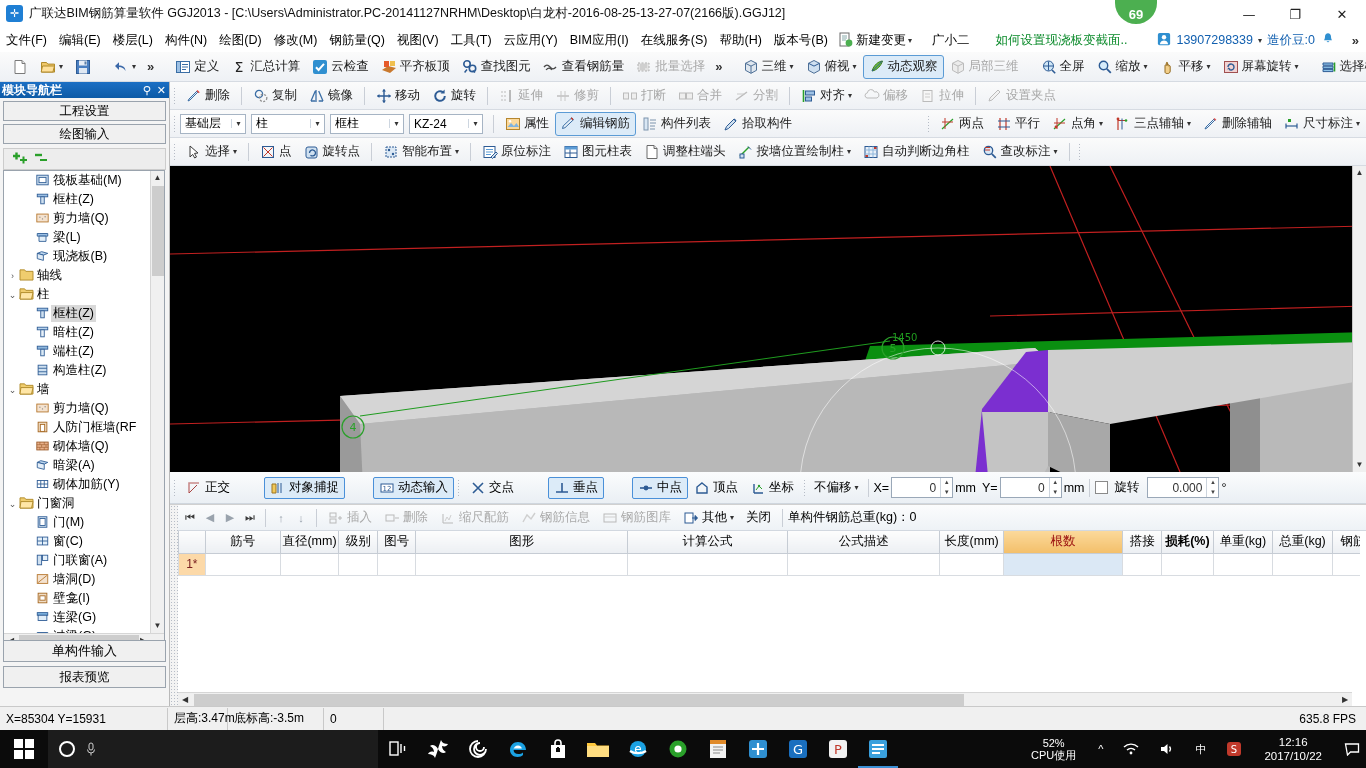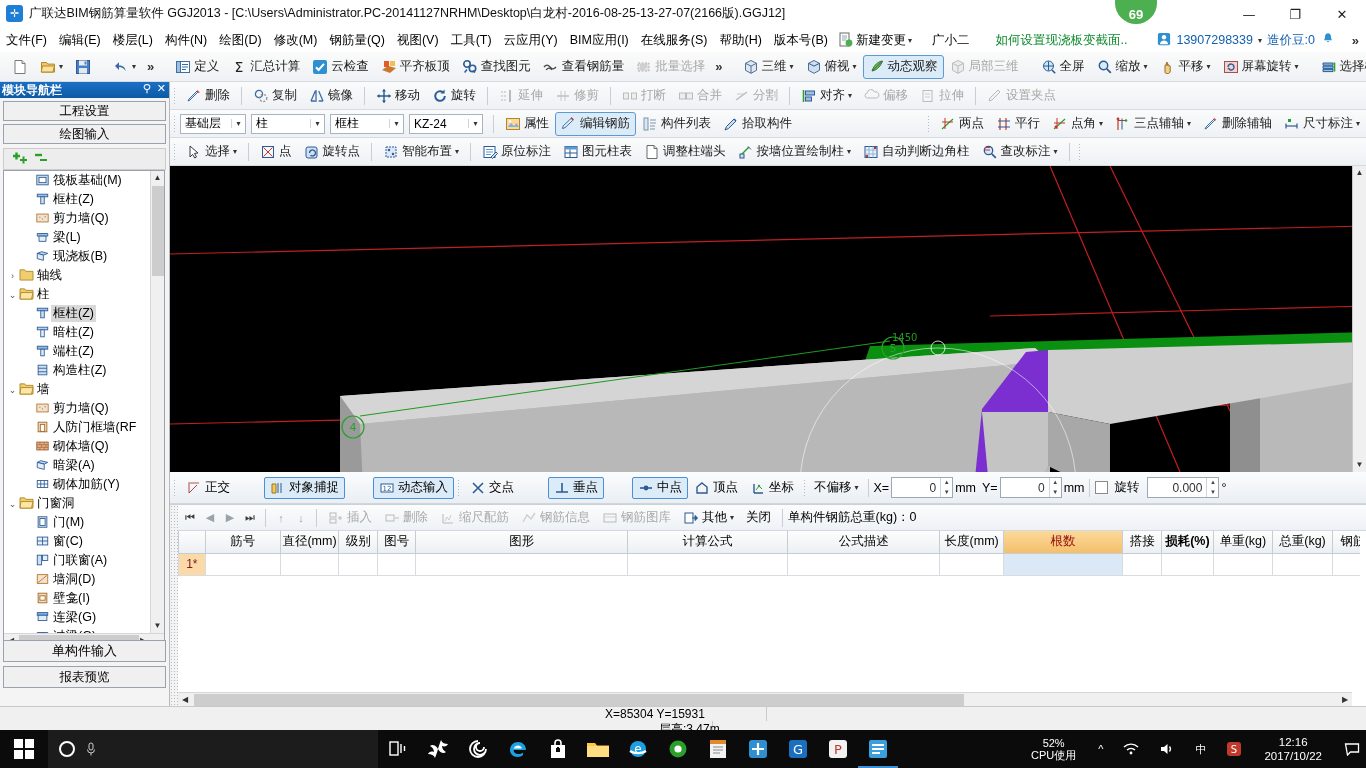--- a/index.html
+++ b/index.html
@@ -96,21 +96,21 @@
   .cbo .arw { width: 14px; text-align: center; font-size: 8px; color: #333;
     border-left: 1px solid #cdd6e0; }
 
   
   .leftpanel {
     position: absolute; left: 0; top: 82px; width: 170px; height: 624px;
     background: #f4f4f4; border-right: 1px solid #b9b9b9;
   }
   .lp-header {
     height: 16px; background: linear-gradient(#1b6fc4, #0c5aa6);
-    display: flex; align-items: flex-start; color: #fff; font-size: 12px;
+    display: flex; align-items: center; color: #fff; font-size: 12px;
     padding-left: 2px;
   }
   .lp-header .t { flex: 1; font-weight: bold; }
   .lp-header .x { padding: 0 3px; font-size: 11px; }
   .lp-btn {
     margin: 3px 3px 0 3px; height: 20px; background: #f0f0f0;
     border: 1px solid #9aa3ad; display: flex; align-items: center;
     justify-content: center; font-size: 12.5px; color: #000;
   }
   .lp-tools {
@@ -210,21 +210,21 @@
     background-size: 3px 3px; background-color: #f3f3f3; }
   .grid-hsb { position: absolute; left: 8px; bottom: 0; width: 1174px; height: 14px;
     background: #f0f0f0; border-top: 1px solid #d6d6d6; }
   .grid-hsb .thumb { position: absolute; left: 16px; top: 1px; height: 12px; width: 770px;
     background: #cdcdcd; }
 
   
   .statusbar {
     position: absolute; left: 0; top: 706px; width: 1366px; height: 24px;
     background: #f0f0f0; border-top: 1px solid #c9c9c9;
-    display: flex; align-items: center; font-size: 12px; color: #000; flex-direction: column;
+    display: flex; align-items: center; font-size: 12px; color: #000;
   }
   .sb-cell { height: 22px; display: flex; align-items: center; padding: 0 6px;
     border-right: 1px solid #c9c9c9; white-space: nowrap; }
   .sb-right { margin-left: auto; padding-right: 10px; }
 
   
   .taskbar {
     position: absolute; left: 0; top: 730px; width: 1366px; height: 38px;
     background: #0b0b0b; display: flex; align-items: center;
   }

